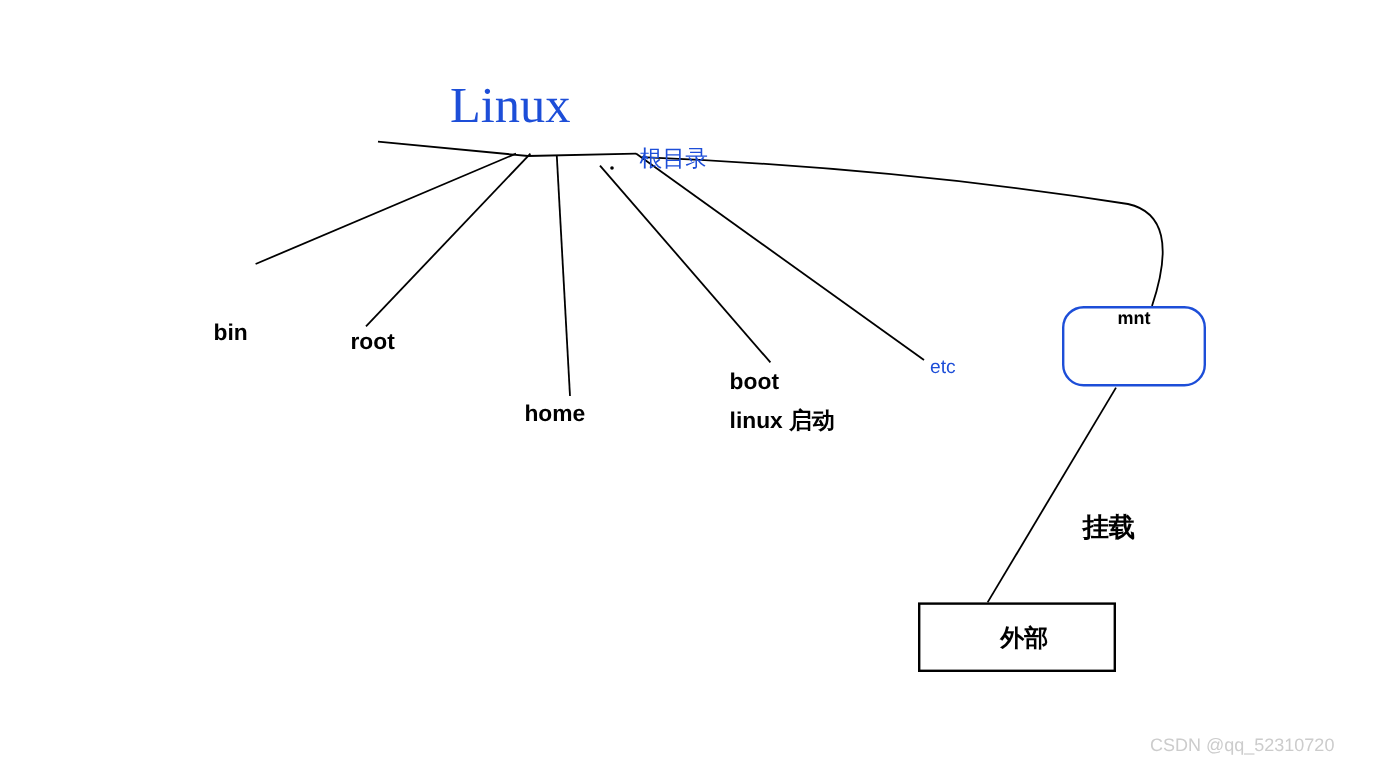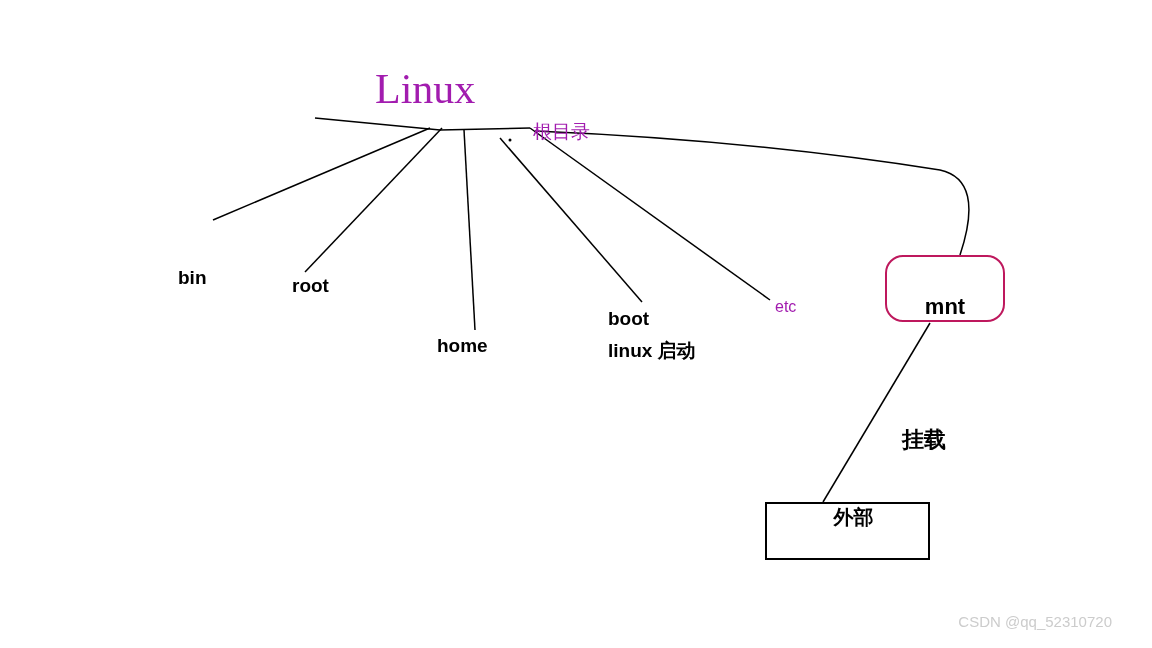--- a/index.html
+++ b/index.html
@@ -16,48 +16,48 @@
       overflow: hidden;
     }
     .label {
       position: absolute;
       font-weight: bold;
       color: #000;
     }
     .label-normal {
       position: absolute;
       font-weight: normal;
-      color: #a21caf;
+      color: #1d4ed8;
     }
     .title {
       font-size: 42px;
       font-weight: normal;
       font-family: "Times New Roman", serif;
     }
     .dir-label {
       font-size: 19px;
     }
     .root-label {
       font-size: 19px;
     }
     .mnt-box {
       position: absolute;
-      border: 2px solid #be185d;
+      border: 2px solid #1d4ed8;
       border-radius: 18px;
       display: flex;
-      align-items: flex-end;
+      align-items: flex-start;
       justify-content: center;
-      font-size: 22px;
+      font-size: 15px;
       font-weight: bold;
     }
     .ext-box {
       position: absolute;
       border: 2px solid #000;
       display: flex;
-      align-items: flex-start;
+      align-items: center;
       justify-content: center;
       font-size: 20px;
       font-weight: bold;
       padding-left: 12px;
     }
     .mount-label {
       font-size: 22px;
       font-weight: bold;
     }
     svg {

